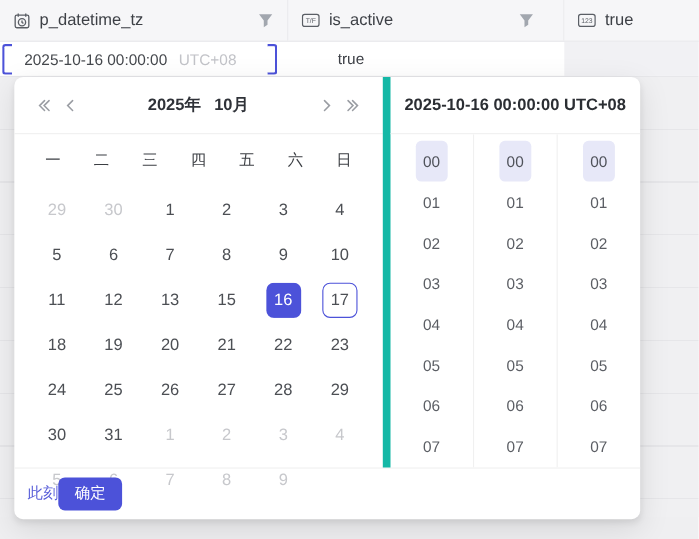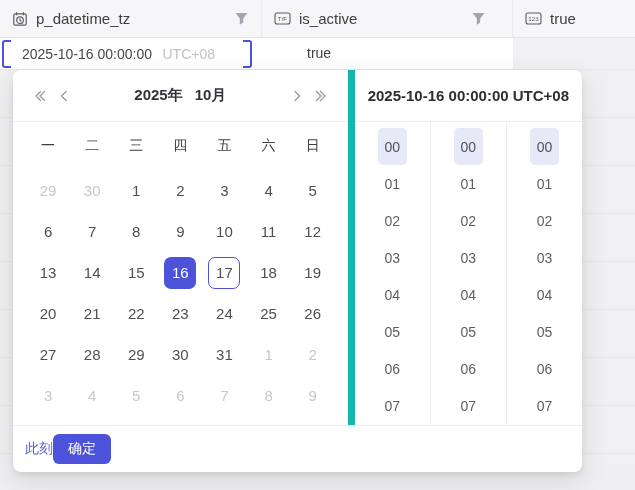--- a/index.html
+++ b/index.html
@@ -55,21 +55,21 @@
   .cal { width:349px; }
   .cal-head { height:52px; display:flex; align-items:center; padding:0 18px;
               border-bottom:1px solid #f0f0f0; }
   .nav { background:none; border:none; cursor:pointer; display:flex; padding:2px; }
   .nav + .nav { margin-left:6px; }
   .cal-title { flex:1; display:flex; justify-content:center; gap:12px;
                font-size:15px; font-weight:bold; color:#2f3238; }
   .weekdays { display:grid; grid-template-columns:repeat(7,1fr); height:48px;
               align-items:center; padding:0 13px; }
   .wday { text-align:center; font-size:14px; color:#3b3e43; }
-  .dates { display:grid; grid-template-columns:repeat(7,1fr); grid-auto-rows:41px; padding:0 13px; }
+  .dates { display:grid; grid-template-columns:repeat(6,1fr); grid-auto-rows:41px; padding:0 13px; }
   .dcell { display:flex; align-items:center; justify-content:center; cursor:pointer; }
   .dnum { width:32px; height:32px; display:flex; align-items:center; justify-content:center;
           font-size:15px; color:#4c4f54; border-radius:7px; border:1px solid transparent; }
   .dcell.muted .dnum { color:#c7c8cc; }
   .dcell.selected .dnum { background:#4c52d9; color:#fff; }
   .dcell.today .dnum { border-color:#4c52d9; }
   .timepanel { width:244px; border-left:7px solid #14b8a6; display:flex; flex-direction:column; }
   .time-head { height:52px; line-height:52px; text-align:center; font-size:15px;
                font-weight:bold; color:#2b2e33; border-bottom:1px solid #f0f0f0; white-space:nowrap; }
   .time-cols { flex:1; display:flex; overflow:hidden; }
@@ -220,23 +220,20 @@
           <div class="dcell">
             <span class="dnum">11</span>
           </div>
           <div class="dcell">
             <span class="dnum">12</span>
           </div>
           <div class="dcell">
             <span class="dnum">13</span>
           </div>
           <div class="dcell">
-            <span class="dnum">14</span>
-          </div>
-          <div class="dcell">
             <span class="dnum">15</span>
           </div>
           <div class="dcell selected">
             <span class="dnum">16</span>
           </div>
           <div class="dcell today">
             <span class="dnum">17</span>
           </div>
           <div class="dcell">
             <span class="dnum">18</span>

